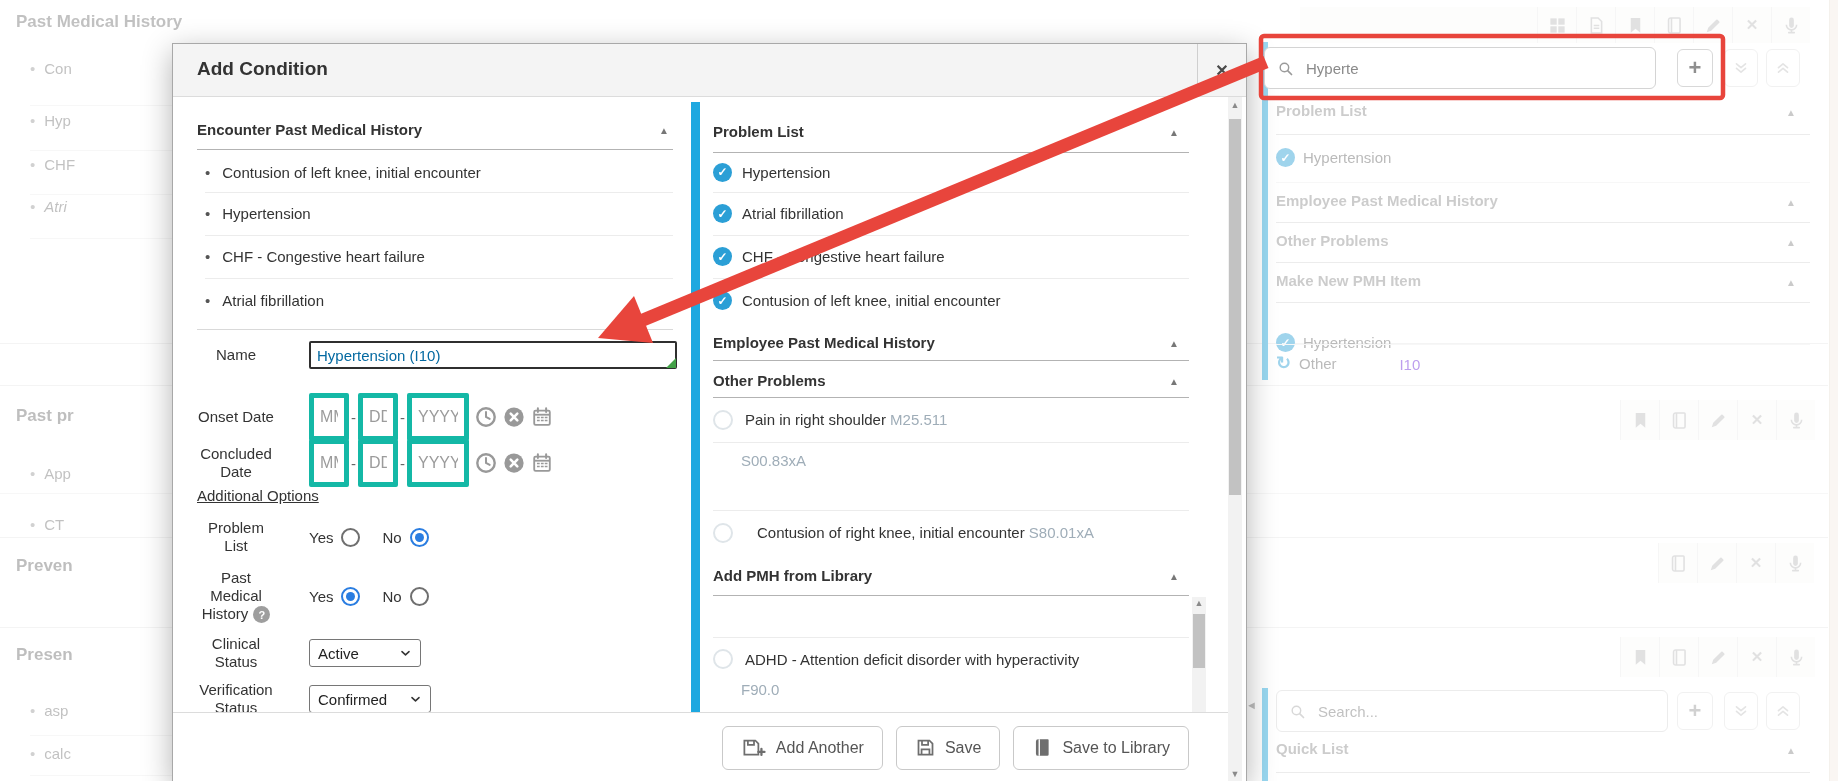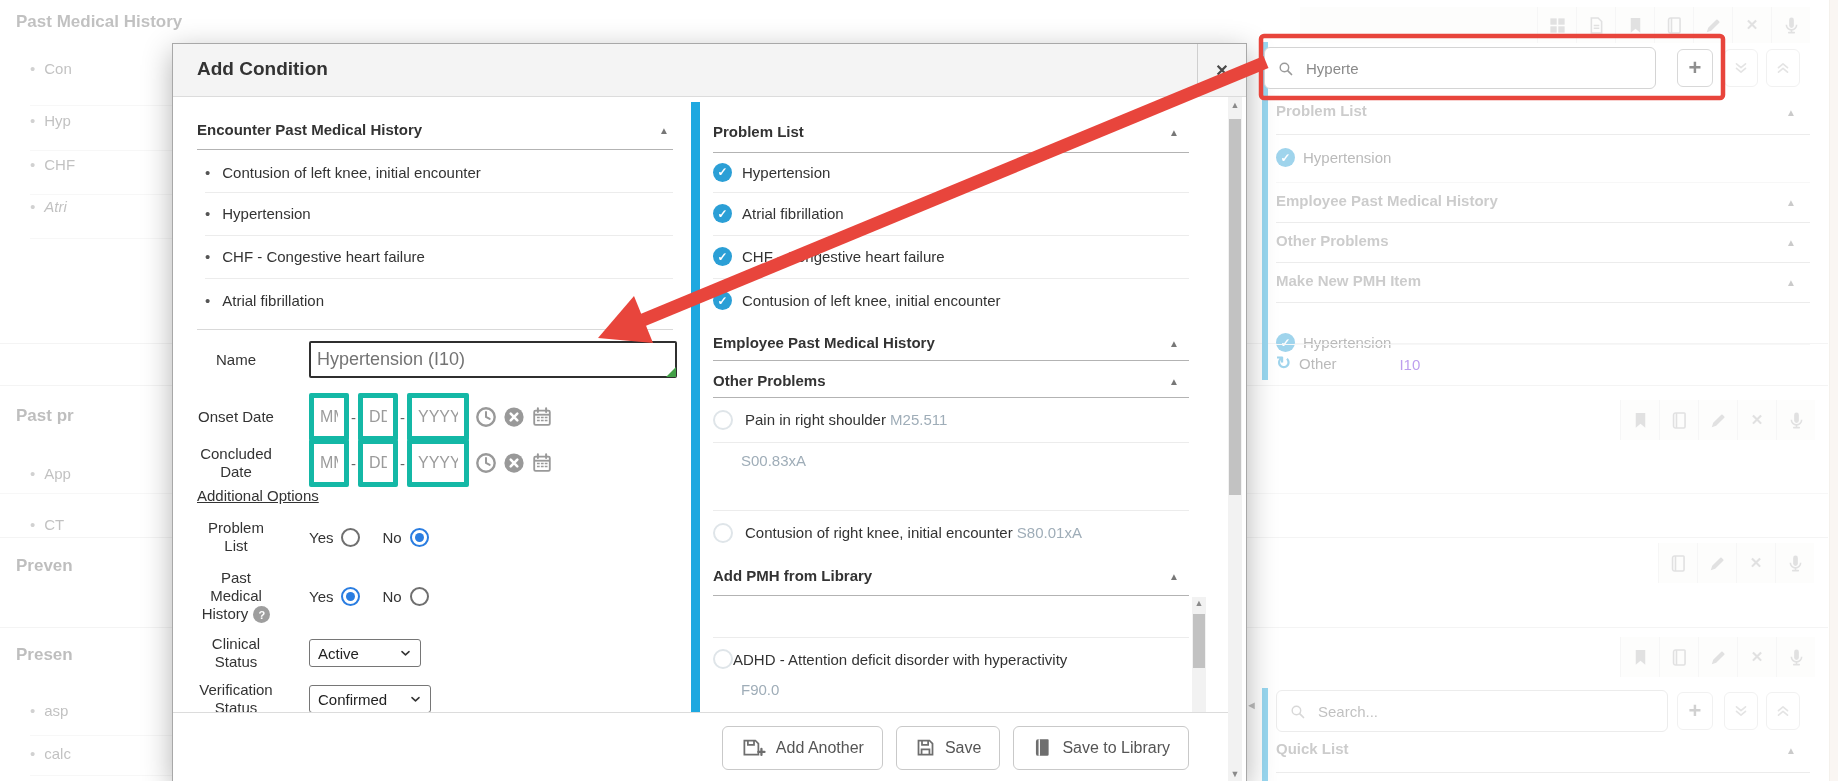--- a/index.html
+++ b/index.html
@@ -393,21 +393,21 @@
       <div class="abs m-sep" style="left:32px;top:181px;width:468px;"></div>
       <div class="abs m-item" style="left:32px;top:181px;width:468px;height:44px;">
           <span style="color:#555;margin-right:12px;">•</span>
           <span>Atrial fibrillation</span>
         </div>
       <div class="abs" style="left:24px;top:232px;width:476px;border-top:1px solid #d9d9d9;"></div>
 
       <div class="f-row" style="top:244px;">
         <div class="f-label">Name</div>
         <div class="f-ctrl" style="position:relative;">
-          <input class="inp" style="width: 368px; height: 37px; border: 2px solid rgb(47, 47, 47); font-size: 18px; color: #737373;" value="Hypertension (I10)">
+          <input class="inp" style="width: 368px; height: 28px; border: 2px solid rgb(47, 47, 47); font-size: 15px; color: #0369a1;" value="Hypertension (I10)">
           <span class="green-wedge"></span>
         </div>
       </div>
 
       <div class="f-row" style="top:296px;">
         <div class="f-label">Onset Date</div>
         <div class="f-ctrl">
           <input class="inp" style="width: 40px;" placeholder="MM">
           <span class="date-dash">-</span>
           <input class="inp" style="width: 40px;" placeholder="DD">
@@ -528,32 +528,32 @@
 
         <div class="abs m-item" style="left:0;top:300px;width:476px;height:45px;gap:12px;">
           <span class="ecirc"></span>
           <span><span>Pain in right shoulder</span> <span class="code">M25.511</span></span>
         </div>
         <div class="abs m-sep" style="left:0;top:345px;width:476px;"></div>
         <div class="abs" style="left:0;top:345px;width:476px;height:68px;">
           <div class="code" style="font-size:15px;margin:10px 0 0 28px;">S00.83xA</div>
         </div>
         <div class="abs m-sep" style="left:0;top:413px;width:476px;"></div>
-        <div class="abs m-item" style="left:0;top:413px;width:476px;height:45px;gap:12px;">
+        <div class="abs m-item" style="left:0;top:413px;width:476px;height:45px;gap:24px;">
           <span class="ecirc"></span>
           <span><span>Contusion of right knee, initial encounter</span> <span class="code">S80.01xA</span></span>
         </div>
 
         <div class="abs m-hdr15" style="left:0;top:470px;">Add PMH from Library</div>
         <div class="abs car" style="right:10px;top:475px;color:#777;">▲</div>
         <div class="abs hdr-line" style="left:0;top:498px;width:476px;"></div>
 
         <div class="abs m-sep" style="left:0;top:540px;width:476px;"></div>
         <div class="abs" style="left:0;top:540px;width:476px;height:75px;">
-          <div style="display:flex;align-items:center;margin-top:12px;font-size:15px;color:#333;">
+          <div style="display:flex;align-items:center;gap:12px;margin-top:12px;font-size:15px;color:#333;">
             <span class="ecirc"></span>
             <span>ADHD - Attention deficit disorder with hyperactivity</span>
           </div>
           <div class="code" style="font-size:15px;margin:12px 0 0 28px;">F90.0</div>
         </div>
       </div>
 
       <div class="abs scrollbar" style="left:1019px;top:500px;width:14px;height:115px;">
         <div class="sc-ar">▲</div>
         <div class="sc-thumb" style="position:absolute;left:1px;top:17px;width:12px;height:54px;"></div>

